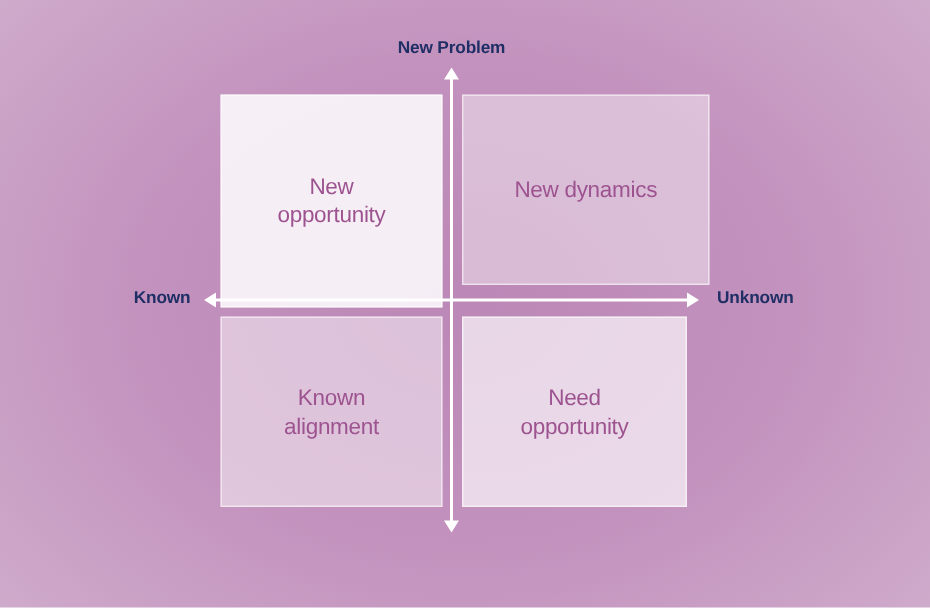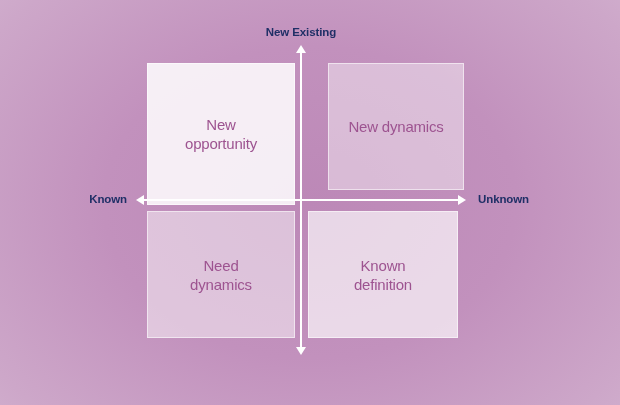--- a/index.html
+++ b/index.html
@@ -55,21 +55,21 @@
   
   .quadrant {
     position: absolute;
     box-sizing: border-box;
     border: 1px solid rgba(255,255,255,0.55);
     display: flex;
     align-items: center;
     justify-content: center;
   }
   #quad-tl { left: 147px; top: 63px;  width: 148px; height: 142px; background: rgba(255,255,255,0.85); }
-  #quad-tr { left: 328px; top: 63px;  width: 136px; height: 127px; background: rgba(255,255,255,0.42); }
+  #quad-tr { left: 308px; top: 63px;  width: 165px; height: 127px; background: rgba(255,255,255,0.42); }
   #quad-bl { left: 147px; top: 211px; width: 148px; height: 127px; background: rgba(255,255,255,0.48); }
   #quad-br { left: 308px; top: 211px; width: 150px; height: 127px; background: rgba(255,255,255,0.66); }
   .quadrant-label {
     display: block;
     width: 100px;
     text-align: center;
     color: #9d5390;
     font-size: 15px;
     line-height: 19px;
     letter-spacing: -0.2px;
@@ -100,23 +100,23 @@
   <div id="arrow-left" class="arrowhead"></div>
   <div id="arrow-right" class="arrowhead"></div>
 
   <div id="quad-tl" class="quadrant">
     <span class="quadrant-label">New opportunity</span>
   </div>
   <div id="quad-tr" class="quadrant">
     <span class="quadrant-label">New dynamics</span>
   </div>
   <div id="quad-bl" class="quadrant">
-    <span class="quadrant-label">Need dynamics</span>
+    <span class="quadrant-label">Known alignment</span>
   </div>
   <div id="quad-br" class="quadrant">
-    <span class="quadrant-label">Known definition</span>
+    <span class="quadrant-label">Need opportunity</span>
   </div>
 
-  <div id="label-top" class="axis-label">New Existing</div>
+  <div id="label-top" class="axis-label">New Problem</div>
   <div id="label-left" class="axis-label">Known</div>
   <div id="label-right" class="axis-label">Unknown</div>
 
 </div>
 
 </body></html>

